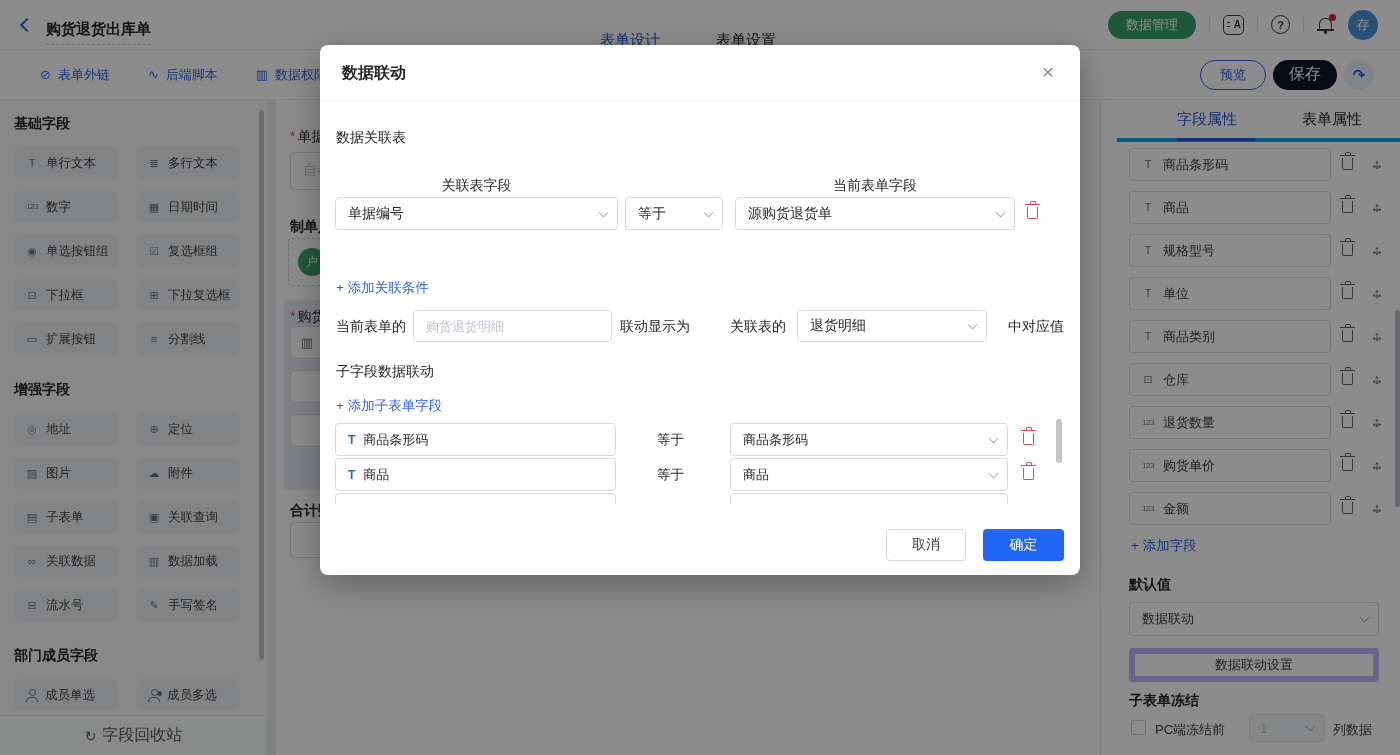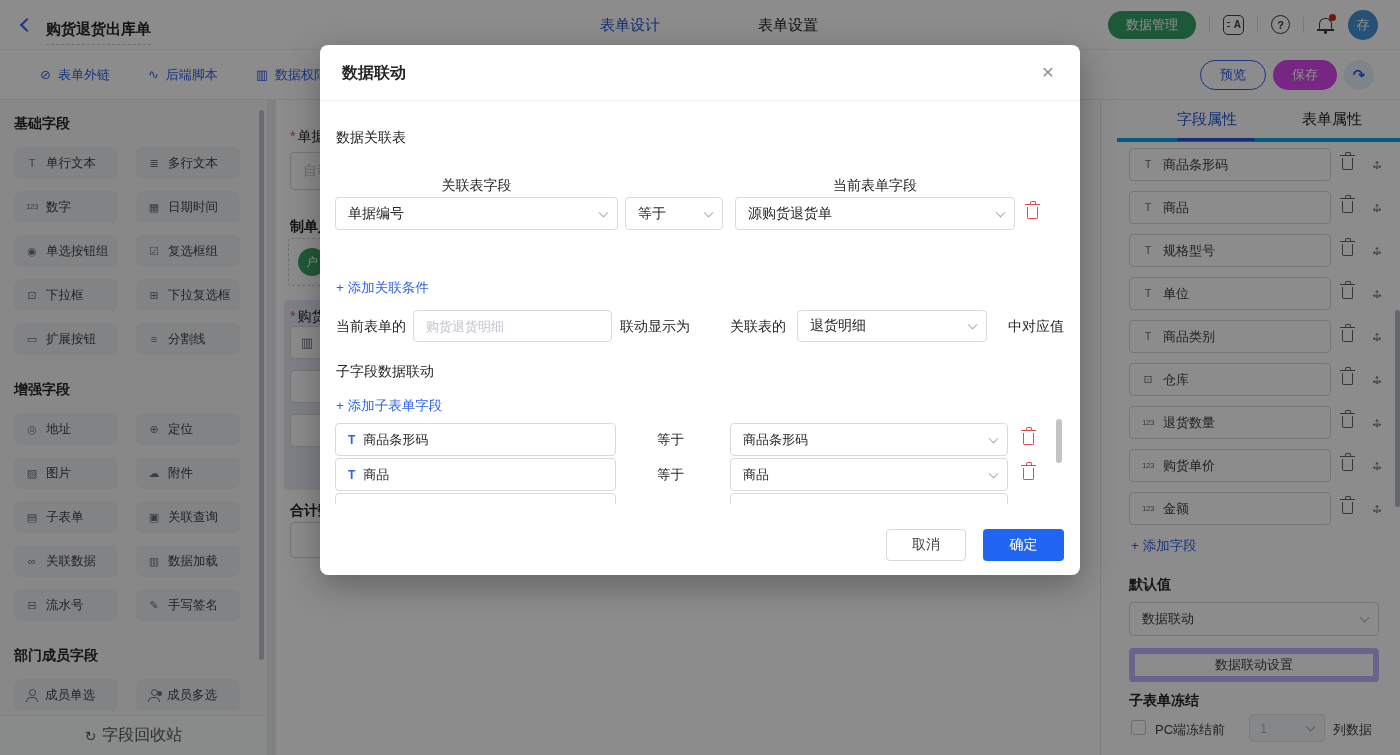--- a/index.html
+++ b/index.html
@@ -5,21 +5,21 @@
   *{margin:0;padding:0;box-sizing:border-box}
   html,body{width:1400px;height:755px;overflow:hidden;background:#e9ebee;
     font-family:"Liberation Sans","DejaVu Sans",sans-serif;}
 
   
   .topbar{position:absolute;left:0;top:0;width:1400px;height:50px;background:#fff;
     border-bottom:1px solid #ededed;display:flex;align-items:center;z-index:10}
   .back-chev{width:10px;height:10px;border-left:2px solid #2e62e8;border-bottom:2px solid #2e62e8;
     transform:rotate(45deg);margin:0 14px 0 22px;flex:none}
   .tb-title{font-size:15px;font-weight:700;color:#262626;border-bottom:1px dashed #c3c8d1;padding-bottom:5px;margin-top:15px}
-  .tb-tabs{position:absolute;left:600px;top:0;height:50px;display:flex;align-items:center;gap:98px}
+  .tb-tabs{position:absolute;left:600px;top:0;height:50px;display:flex;align-items:flex-end;gap:56px}
   .tb-tab{font-size:15px;color:#262626;font-weight:500}
   .tb-tab.active{color:#2457d6}
   .tb-right{margin-left:auto;display:flex;align-items:center;gap:13px;margin-right:22px}
   .pill-green{height:28px;padding:0 18px;border-radius:14px;background:#36a266;color:#fff;
     font-size:13px;display:flex;align-items:center}
   .vdiv{width:1px;height:16px;background:#dcdcdc}
   .contact{width:21px;height:20px;border:1.5px solid #3c3c3c;border-radius:5px;position:relative;display:inline-block}
   .contact b{position:absolute;right:2px;top:2px;font-size:10px;font-weight:700;color:#3c3c3c;line-height:13px}
   .contact .clines{position:absolute;left:3px;top:6px;width:3px;height:1.5px;background:#3c3c3c;box-shadow:0 4px 0 #3c3c3c}
   .help{width:19px;height:19px;border:1.5px solid #3c3c3c;border-radius:50%;font-size:11px;color:#3c3c3c;
@@ -35,22 +35,22 @@
 
   
   .toolbar{position:absolute;left:0;top:50px;width:1400px;height:50px;background:#fff;
     border-bottom:1px solid #ebebeb;display:flex;align-items:center;z-index:9}
   .tool-left{display:flex;align-items:center;gap:38px;margin-left:40px}
   .tool-item{display:flex;align-items:center;gap:7px;color:#2e62e8;font-size:13px}
   .tool-item .g{font-size:13px;line-height:1}
   .tool-right{margin-left:auto;display:flex;align-items:center;gap:7px;margin-right:26px}
   .btn-outline{height:30px;width:66px;border:1px solid #2e62e8;border-radius:15px;color:#2e62e8;
     background:#fff;font-size:13px;display:flex;align-items:center;justify-content:center}
-  .btn-primary-pill{height:30px;width:64px;border-radius:15px;background:#d946ef;color:#fff;
-    font-size:13px;display:flex;align-items:center;justify-content:center}
+  .btn-primary-pill{height:30px;width:64px;border-radius:15px;background:#0f172a;color:#fff;
+    font-size:16px;display:flex;align-items:center;justify-content:center}
   .share-circle{width:30px;height:30px;border-radius:50%;background:#e8f0fe;color:#2457d6;font-size:15px;
     display:flex;align-items:center;justify-content:center;font-weight:700}
 
   
   .sidebar{position:absolute;left:0;top:100px;width:268px;height:655px;background:#f7f8fa;
     border-right:1px solid #e7e9ec;overflow:hidden;padding:15px 0 0 14px;z-index:8}
   .sec-title{font-size:14px;font-weight:700;color:#262626;margin-bottom:14px}
   .fgrid{display:grid;grid-template-columns:104px 104px;gap:12px 18px;margin-bottom:26px}
   .fbtn{height:32px;border-radius:7px;background:#edeff3;display:flex;align-items:center;padding-left:10px;gap:6px}
   .fbtn .g{width:16px;flex:none;font-size:11px;color:#6b7280;text-align:center;line-height:1}

